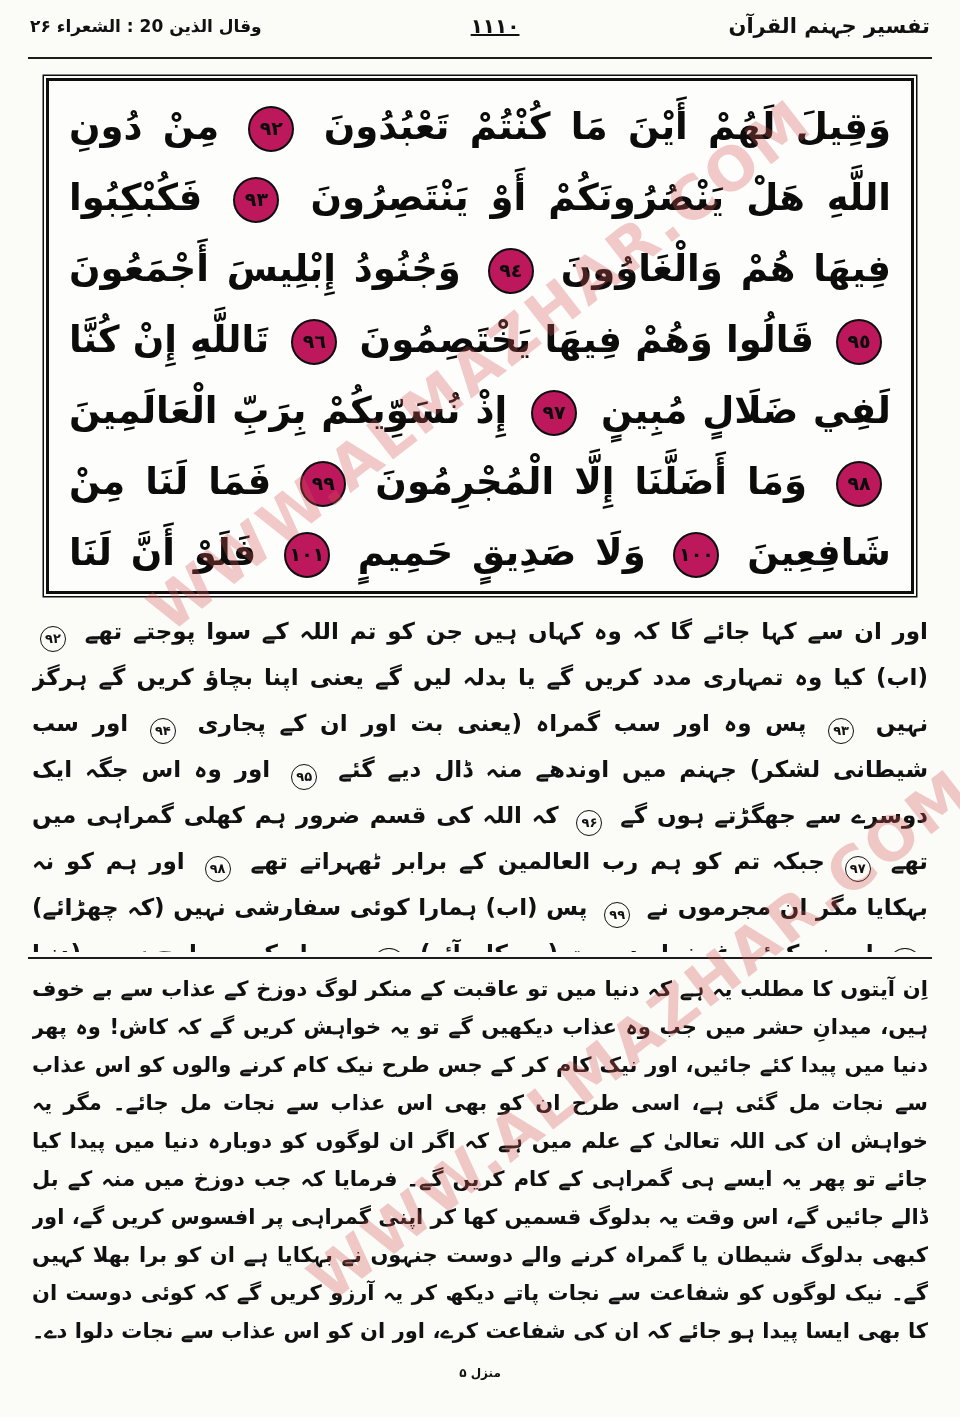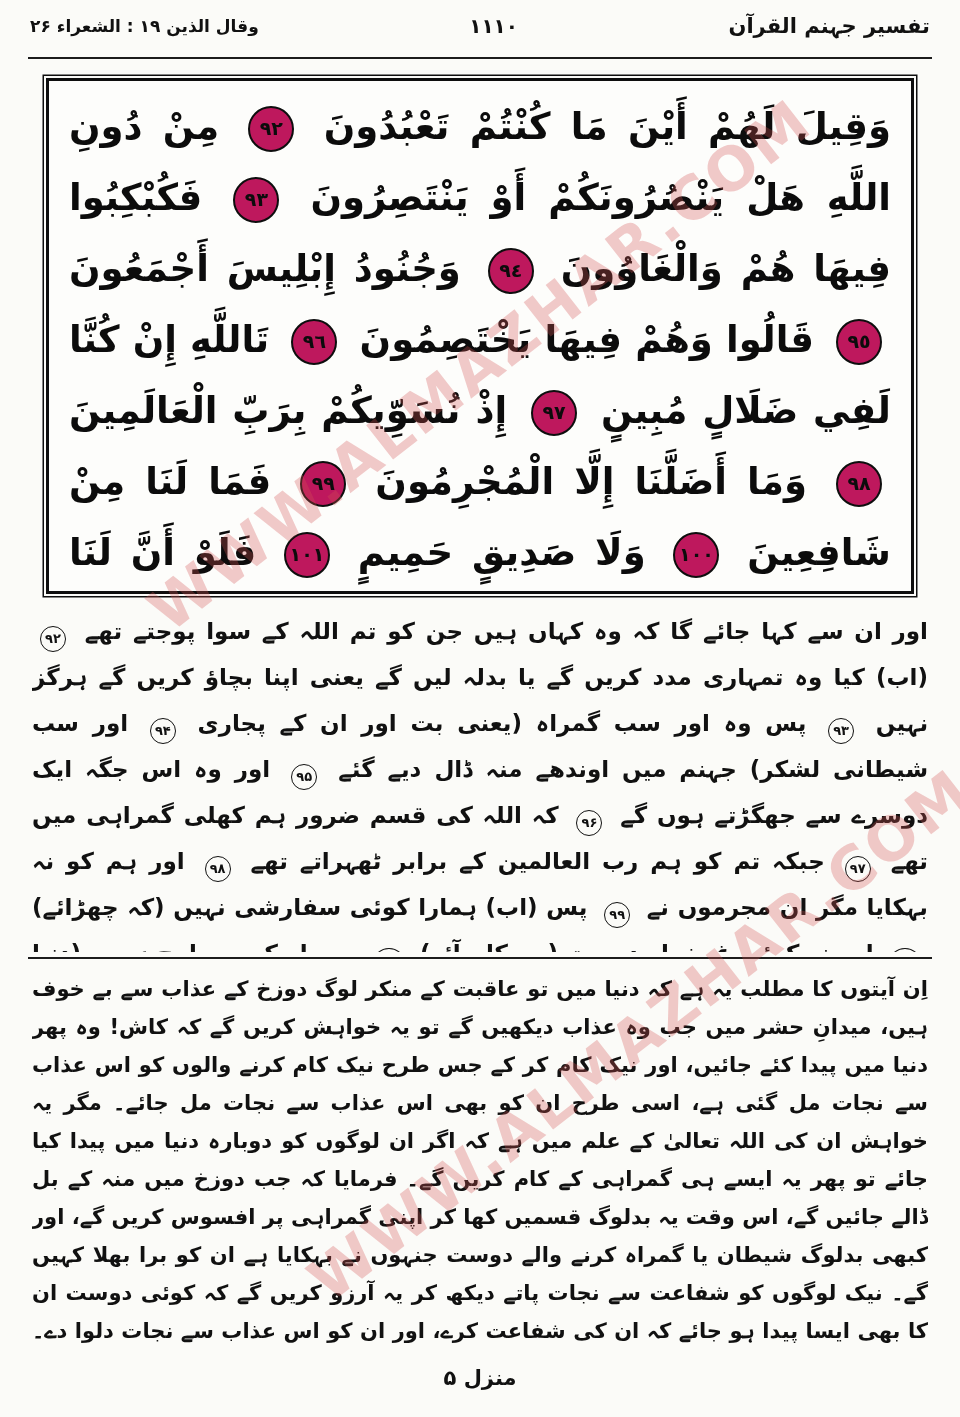--- a/index.html
+++ b/index.html
@@ -10,21 +10,21 @@
     overflow:hidden;
     font-family:"DejaVu Sans",sans-serif;
     color:#111;
   }
   .page-header{
     position:absolute;top:14px;left:30px;right:30px;
     display:flex;flex-direction:row;justify-content:space-between;align-items:center;
     direction:rtl;
   }
   .h-title{font-size:21px;font-weight:bold;}
-  .h-page{font-size:20px;font-weight:bold;letter-spacing:1px;}
+  .h-page{font-size:20px;font-weight:bold;letter-spacing:1px;text-decoration:underline;}
   .h-ref{font-size:17px;font-weight:bold;}
   .header-rule{
     position:absolute;top:57px;left:28px;right:28px;height:2px;background:#1c1c1c;
   }
   .verse-box{
     position:absolute;top:78px;left:46px;right:46px;height:516px;
     border:3px solid #0e0e0e;
     box-shadow:0 0 0 2px #fbfbf8, 0 0 0 3.5px #0e0e0e;
     padding:10px 20px;
     box-sizing:border-box;
@@ -66,41 +66,41 @@
   }
   .commentary{
     position:absolute;top:970px;left:32px;right:32px;height:382px;
     direction:rtl;text-align:justify;
     font-size:21px;font-weight:bold;line-height:38px;
     overflow:hidden;
   }
   .page-footer{
     position:absolute;top:1366px;left:0;right:0;
     text-align:center;direction:rtl;
-    font-size:21px;font-weight:bold;
+    font-size:12px;font-weight:bold;
   }
   .watermark{
     position:absolute;
     transform:rotate(-38deg);
     font-size:60px;font-weight:bold;letter-spacing:3px;
     color:rgba(212,84,84,0.30);
     white-space:nowrap;
     pointer-events:none;
     z-index:5;
   }
   .wm1{top:330px;left:70px;}
   .wm2{top:1000px;left:230px;}
 </style>
 </head>
 <body>
 
 <header class="page-header">
   <div class="h-title">تفسیر جہنم القرآن</div>
   <div class="h-page">۱۱۱۰</div>
-  <div class="h-ref">وقال الذین ۱۹ : الشعراء ۲۶</div>
+  <div class="h-ref">وقال الذین 20 : الشعراء ۲۶</div>
 </header>
 <div class="header-rule"></div>
 
 <section class="verse-box">
   <div class="verse-text" id="verses-host"><span>وَقِيلَ لَهُمْ أَيْنَ مَا كُنْتُمْ تَعْبُدُونَ</span> <span class="vn">٩٢</span> <span>مِنْ دُونِ اللَّهِ هَلْ يَنْصُرُونَكُمْ أَوْ يَنْتَصِرُونَ</span> <span class="vn">٩٣</span> <span>فَكُبْكِبُوا فِيهَا هُمْ وَالْغَاوُونَ</span> <span class="vn">٩٤</span> <span>وَجُنُودُ إِبْلِيسَ أَجْمَعُونَ</span> <span class="vn">٩٥</span> <span>قَالُوا وَهُمْ فِيهَا يَخْتَصِمُونَ</span> <span class="vn">٩٦</span> <span>تَاللَّهِ إِنْ كُنَّا لَفِي ضَلَالٍ مُبِينٍ</span> <span class="vn">٩٧</span> <span>إِذْ نُسَوِّيكُمْ بِرَبِّ الْعَالَمِينَ</span> <span class="vn">٩٨</span> <span>وَمَا أَضَلَّنَا إِلَّا الْمُجْرِمُونَ</span> <span class="vn">٩٩</span> <span>فَمَا لَنَا مِنْ شَافِعِينَ</span> <span class="vn">١٠٠</span> <span>وَلَا صَدِيقٍ حَمِيمٍ</span> <span class="vn">١٠١</span> <span>فَلَوْ أَنَّ لَنَا كَرَّةً فَنَكُونَ مِنَ الْمُؤْمِنِينَ</span>  </div>
 </section>
 
 <section class="translation" id="translation-host"><span>اور ان سے کہا جائے گا کہ وہ کہاں ہیں جن کو تم اللہ کے سوا پوجتے تھے</span> <span class="tn">۹۲</span> <span>(اب) کیا وہ تمہاری مدد کریں گے یا بدلہ لیں گے یعنی اپنا بچاؤ کریں گے ہرگز نہیں</span> <span class="tn">۹۳</span> <span>پس وہ اور سب گمراہ (یعنی بت اور ان کے پجاری</span> <span class="tn">۹۴</span> <span>اور سب شیطانی لشکر) جہنم میں اوندھے منہ ڈال دیے گئے</span> <span class="tn">۹۵</span> <span>اور وہ اس جگہ ایک دوسرے سے جھگڑتے ہوں گے</span> <span class="tn">۹۶</span> <span>کہ اللہ کی قسم ضرور ہم کھلی گمراہی میں تھے</span> <span class="tn">۹۷</span> <span>جبکہ تم کو ہم رب العالمین کے برابر ٹھہراتے تھے</span> <span class="tn">۹۸</span> <span>اور ہم کو نہ بہکایا مگر ان مجرموں نے</span> <span class="tn">۹۹</span> <span>پس (اب) ہمارا کوئی سفارشی نہیں (کہ چھڑائے)</span> <span class="tn">۱۰۰</span> <span>اور نہ کوئی غمخوار دوست (جو کام آئے)</span> <span class="tn">۱۰۱</span> <span>پس اے کسی طرح ہمیں (دنیا میں) پھر جانا ہوتا تاکہ ہم مسلمان ہوتے</span>  </section>
 
 <div class="section-rule"></div>

